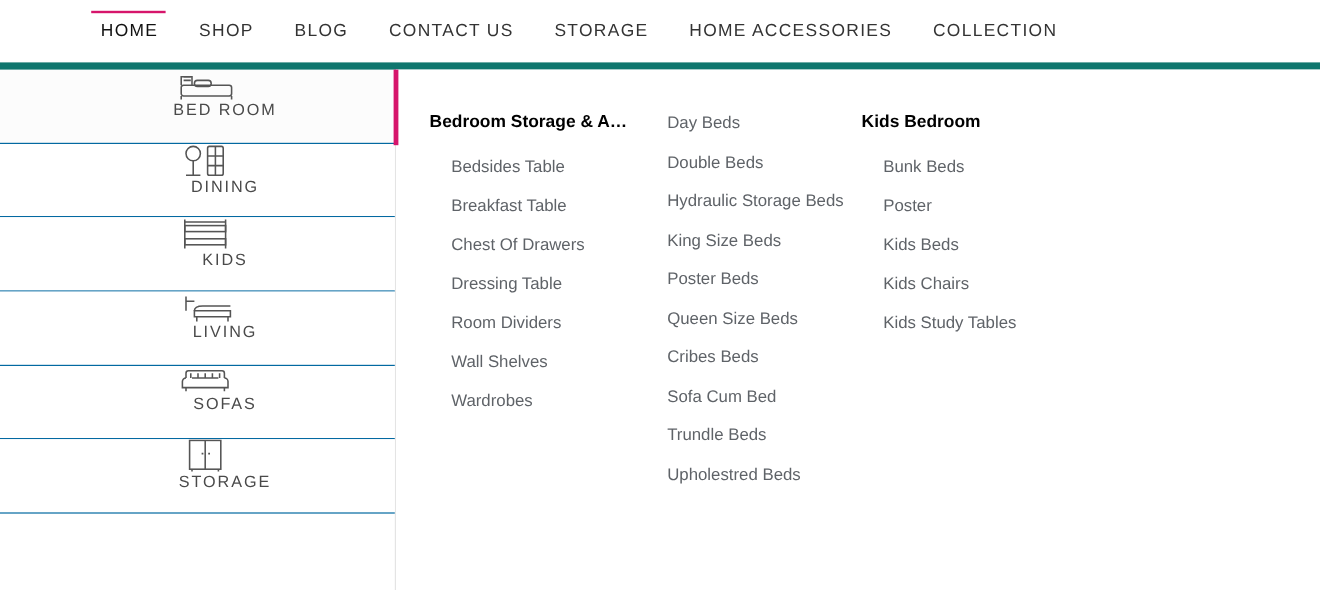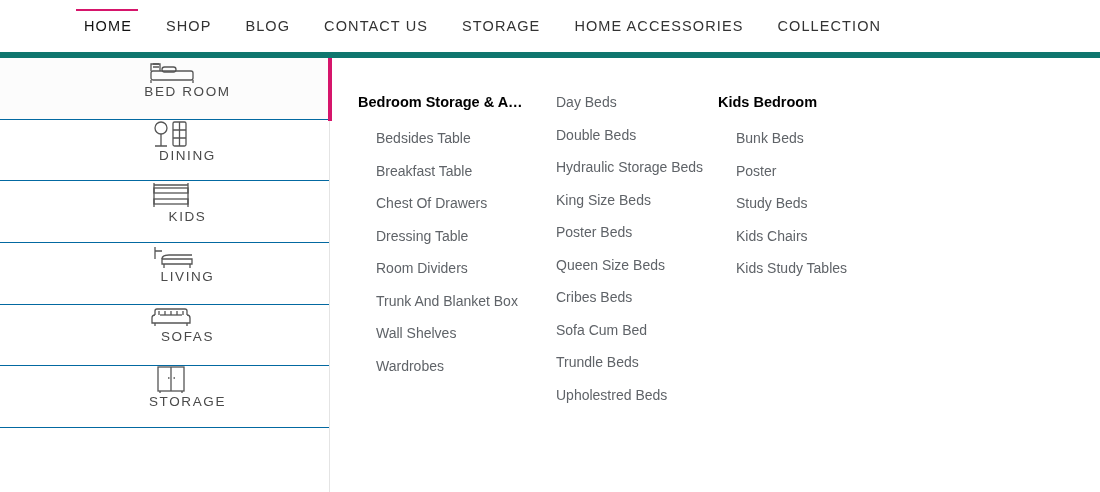--- a/index.html
+++ b/index.html
@@ -236,21 +236,20 @@
 
     <div class="panel">
 
       <div class="col wide">
         <div class="col-title">Bedroom Storage &amp; A…</div>
         <a class="col-link">Bedsides Table</a>
         <a class="col-link">Breakfast Table</a>
         <a class="col-link">Chest Of Drawers</a>
         <a class="col-link">Dressing Table</a>
         <a class="col-link">Room Dividers</a>
-        <a class="col-link">Trunk And Blanket Box</a>
         <a class="col-link">Wall Shelves</a>
         <a class="col-link">Wardrobes</a>
       </div>
 
       <div class="col">
         <a class="col-link">Day Beds</a>
         <a class="col-link">Double Beds</a>
         <a class="col-link">Hydraulic Storage Beds</a>
         <a class="col-link">King Size Beds</a>
         <a class="col-link">Poster Beds</a>
@@ -258,21 +257,21 @@
         <a class="col-link">Cribes Beds</a>
         <a class="col-link">Sofa Cum Bed</a>
         <a class="col-link">Trundle Beds</a>
         <a class="col-link">Upholestred Beds</a>
       </div>
 
       <div class="col">
         <div class="col-title">Kids Bedroom</div>
         <a class="col-link">Bunk Beds</a>
         <a class="col-link">Poster</a>
-        <a class="col-link">Study Beds</a>
+        <a class="col-link">Kids Beds</a>
         <a class="col-link">Kids Chairs</a>
         <a class="col-link">Kids Study Tables</a>
       </div>
 
     </div>
 
   </div>
 </div>
 
 </body></html>

